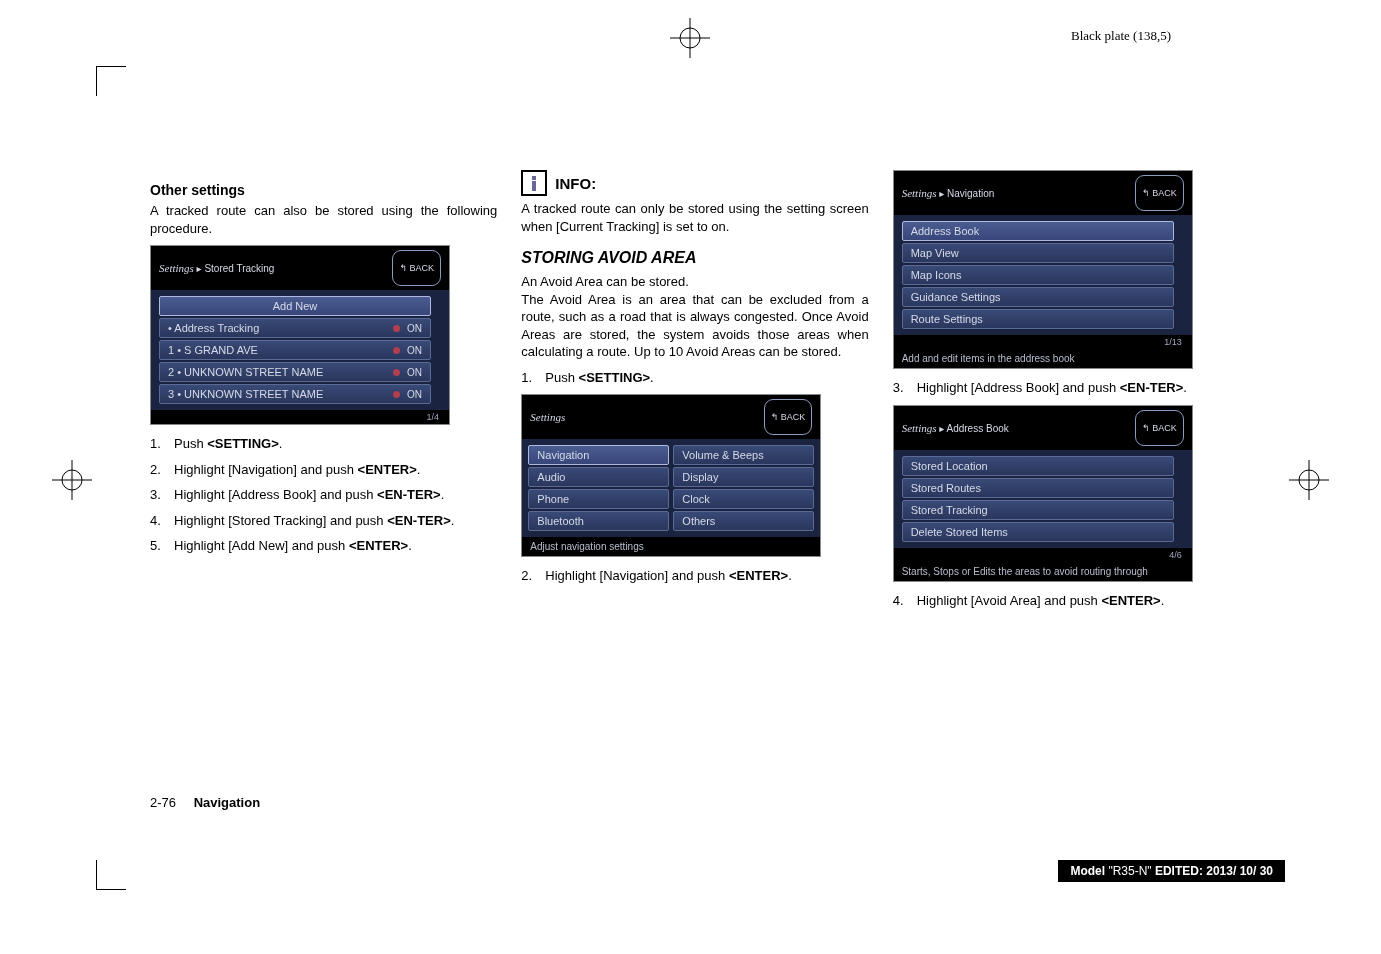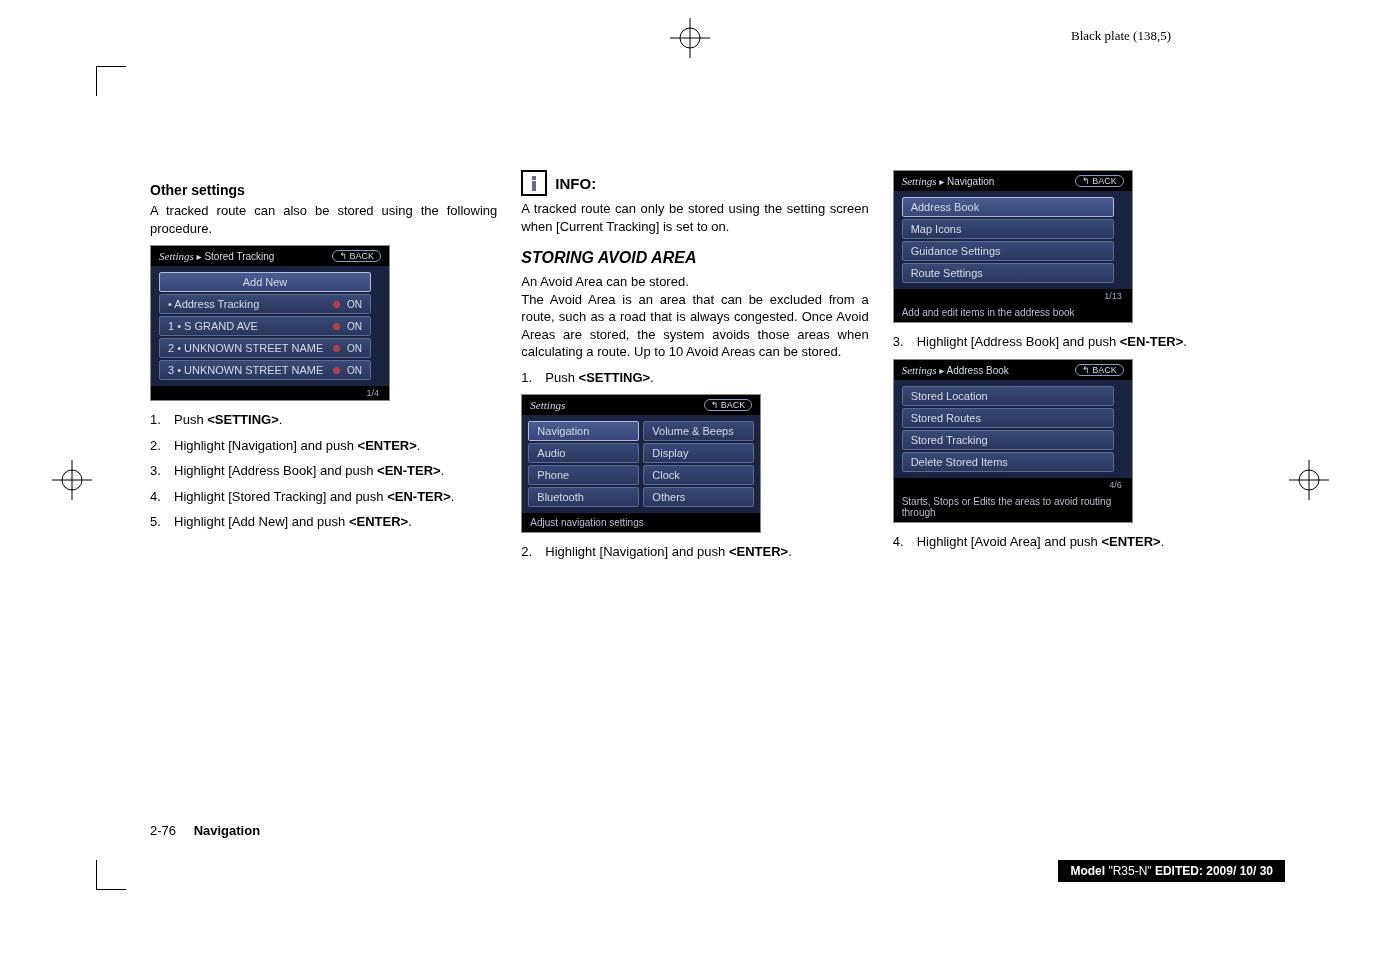--- a/index.html
+++ b/index.html
@@ -86,41 +86,41 @@
     margin-bottom: 8px;
     line-height: 1.35;
     text-align: justify;
   }
   .num-list li::before {
     content: counter(step) ".";
     position: absolute;
     left: 0;
   }
   .screenshot {
-    width: 240px;
+    width: 300px;
     background: #1a2340;
     border: 1px solid #888;
     font-size: 11px;
     color: #d6dae8;
     margin-bottom: 10px;
   }
   .ss-title-row {
     display: flex;
     justify-content: space-between;
     align-items: center;
     padding: 4px 8px;
     background: #000;
     font-family: Georgia, serif;
     font-style: italic;
   }
   .ss-title-row .norm { font-style: normal; font-family: Arial, sans-serif; font-size: 10px; }
   .ss-back {
     border: 1px solid #8a9ac0;
     border-radius: 9px;
-    padding: 0 6px;
+    padding: 12px 6px;
     font-size: 9px;
     color: #d6dae8;
     font-style: normal;
     font-family: Arial, sans-serif;
   }
   .ss-menu {
     padding: 4px 6px;
   }
   .ss-row {
     background: linear-gradient(#394a77, #2a365c);
@@ -190,21 +190,21 @@
   }
   h2.section {
     font-weight: bold;
     font-size: 16px;
     margin-top: 14px;
     margin-bottom: 6px;
     font-style: italic;
   }
   .page-footer {
     position: absolute;
-    bottom: 116px;
+    bottom: 144px;
     left: 150px;
     font-size: 13px;
   }
   .page-footer .num { margin-right: 14px; }
   .page-footer .sect { font-weight: bold; }
   .model-bar {
     position: absolute;
     bottom: 72px;
     right: 96px;
     background: #000;
@@ -353,20 +353,21 @@
   </div>
 
   <div class="col">
     <div class="screenshot">
       <div class="ss-title-row">
         <span><i>Settings</i> <span class="norm">▸ Navigation</span></span>
         <span class="ss-back">↰ BACK</span>
       </div>
       <div class="ss-menu">
         <div class="ss-row sel">Address Book</div>
+        <div class="ss-row">Map View</div>
         <div class="ss-row">Map Icons</div>
         <div class="ss-row">Guidance Settings</div>
         <div class="ss-row">Route Settings</div>
       </div>
       <div class="ss-pager">1/13</div>
       <div class="ss-footer">Add and edit items in the address book</div>
     </div>
 
     <ol class="num-list" style="counter-reset: step 2">
       <li>Highlight [Address Book] and push <b>&lt;EN-TER&gt;</b>.</li>
@@ -393,14 +394,14 @@
   </div>
 
 </div>
 
 <div class="page-footer">
   <span class="num">2-76</span>
   <span class="sect">Navigation</span>
 </div>
 
 <div class="model-bar">
-  <span>Model </span><span class="light">"R35-N"</span><span>   EDITED:  2009/ 10/ 30</span>
+  <span>Model </span><span class="light">"R35-N"</span><span>   EDITED:  2013/ 10/ 30</span>
 </div>
 
 </body></html>

